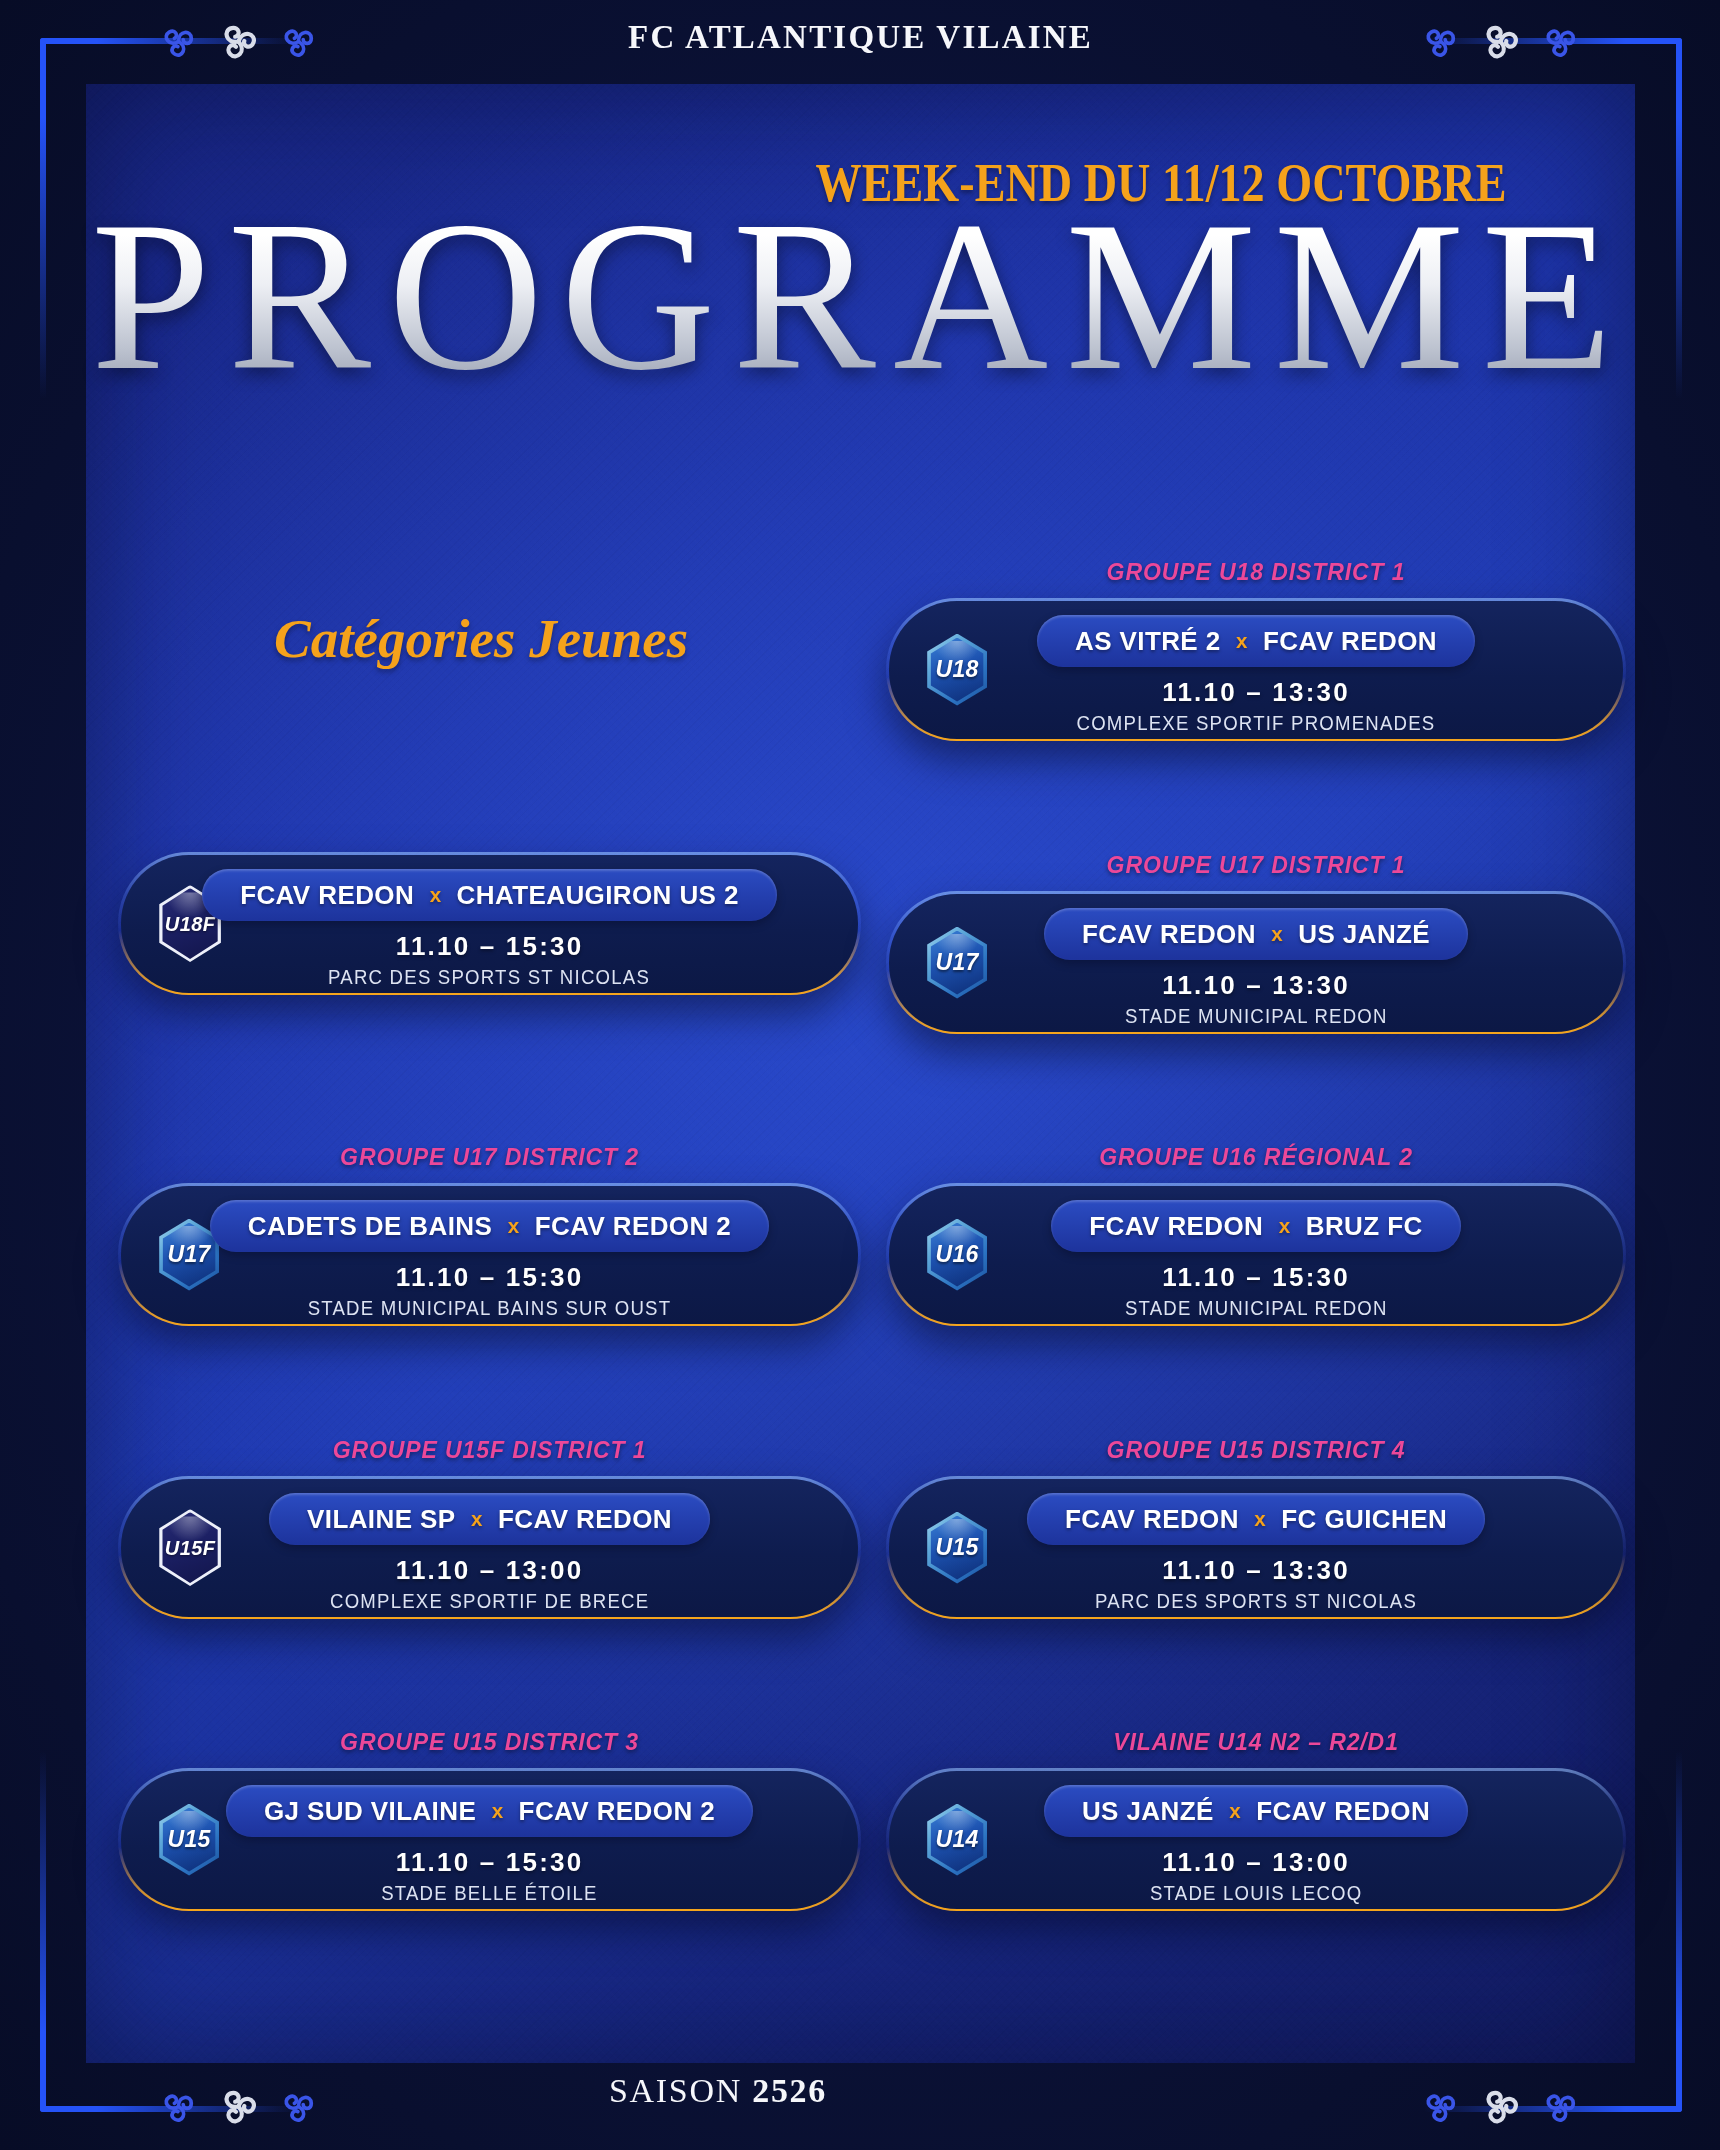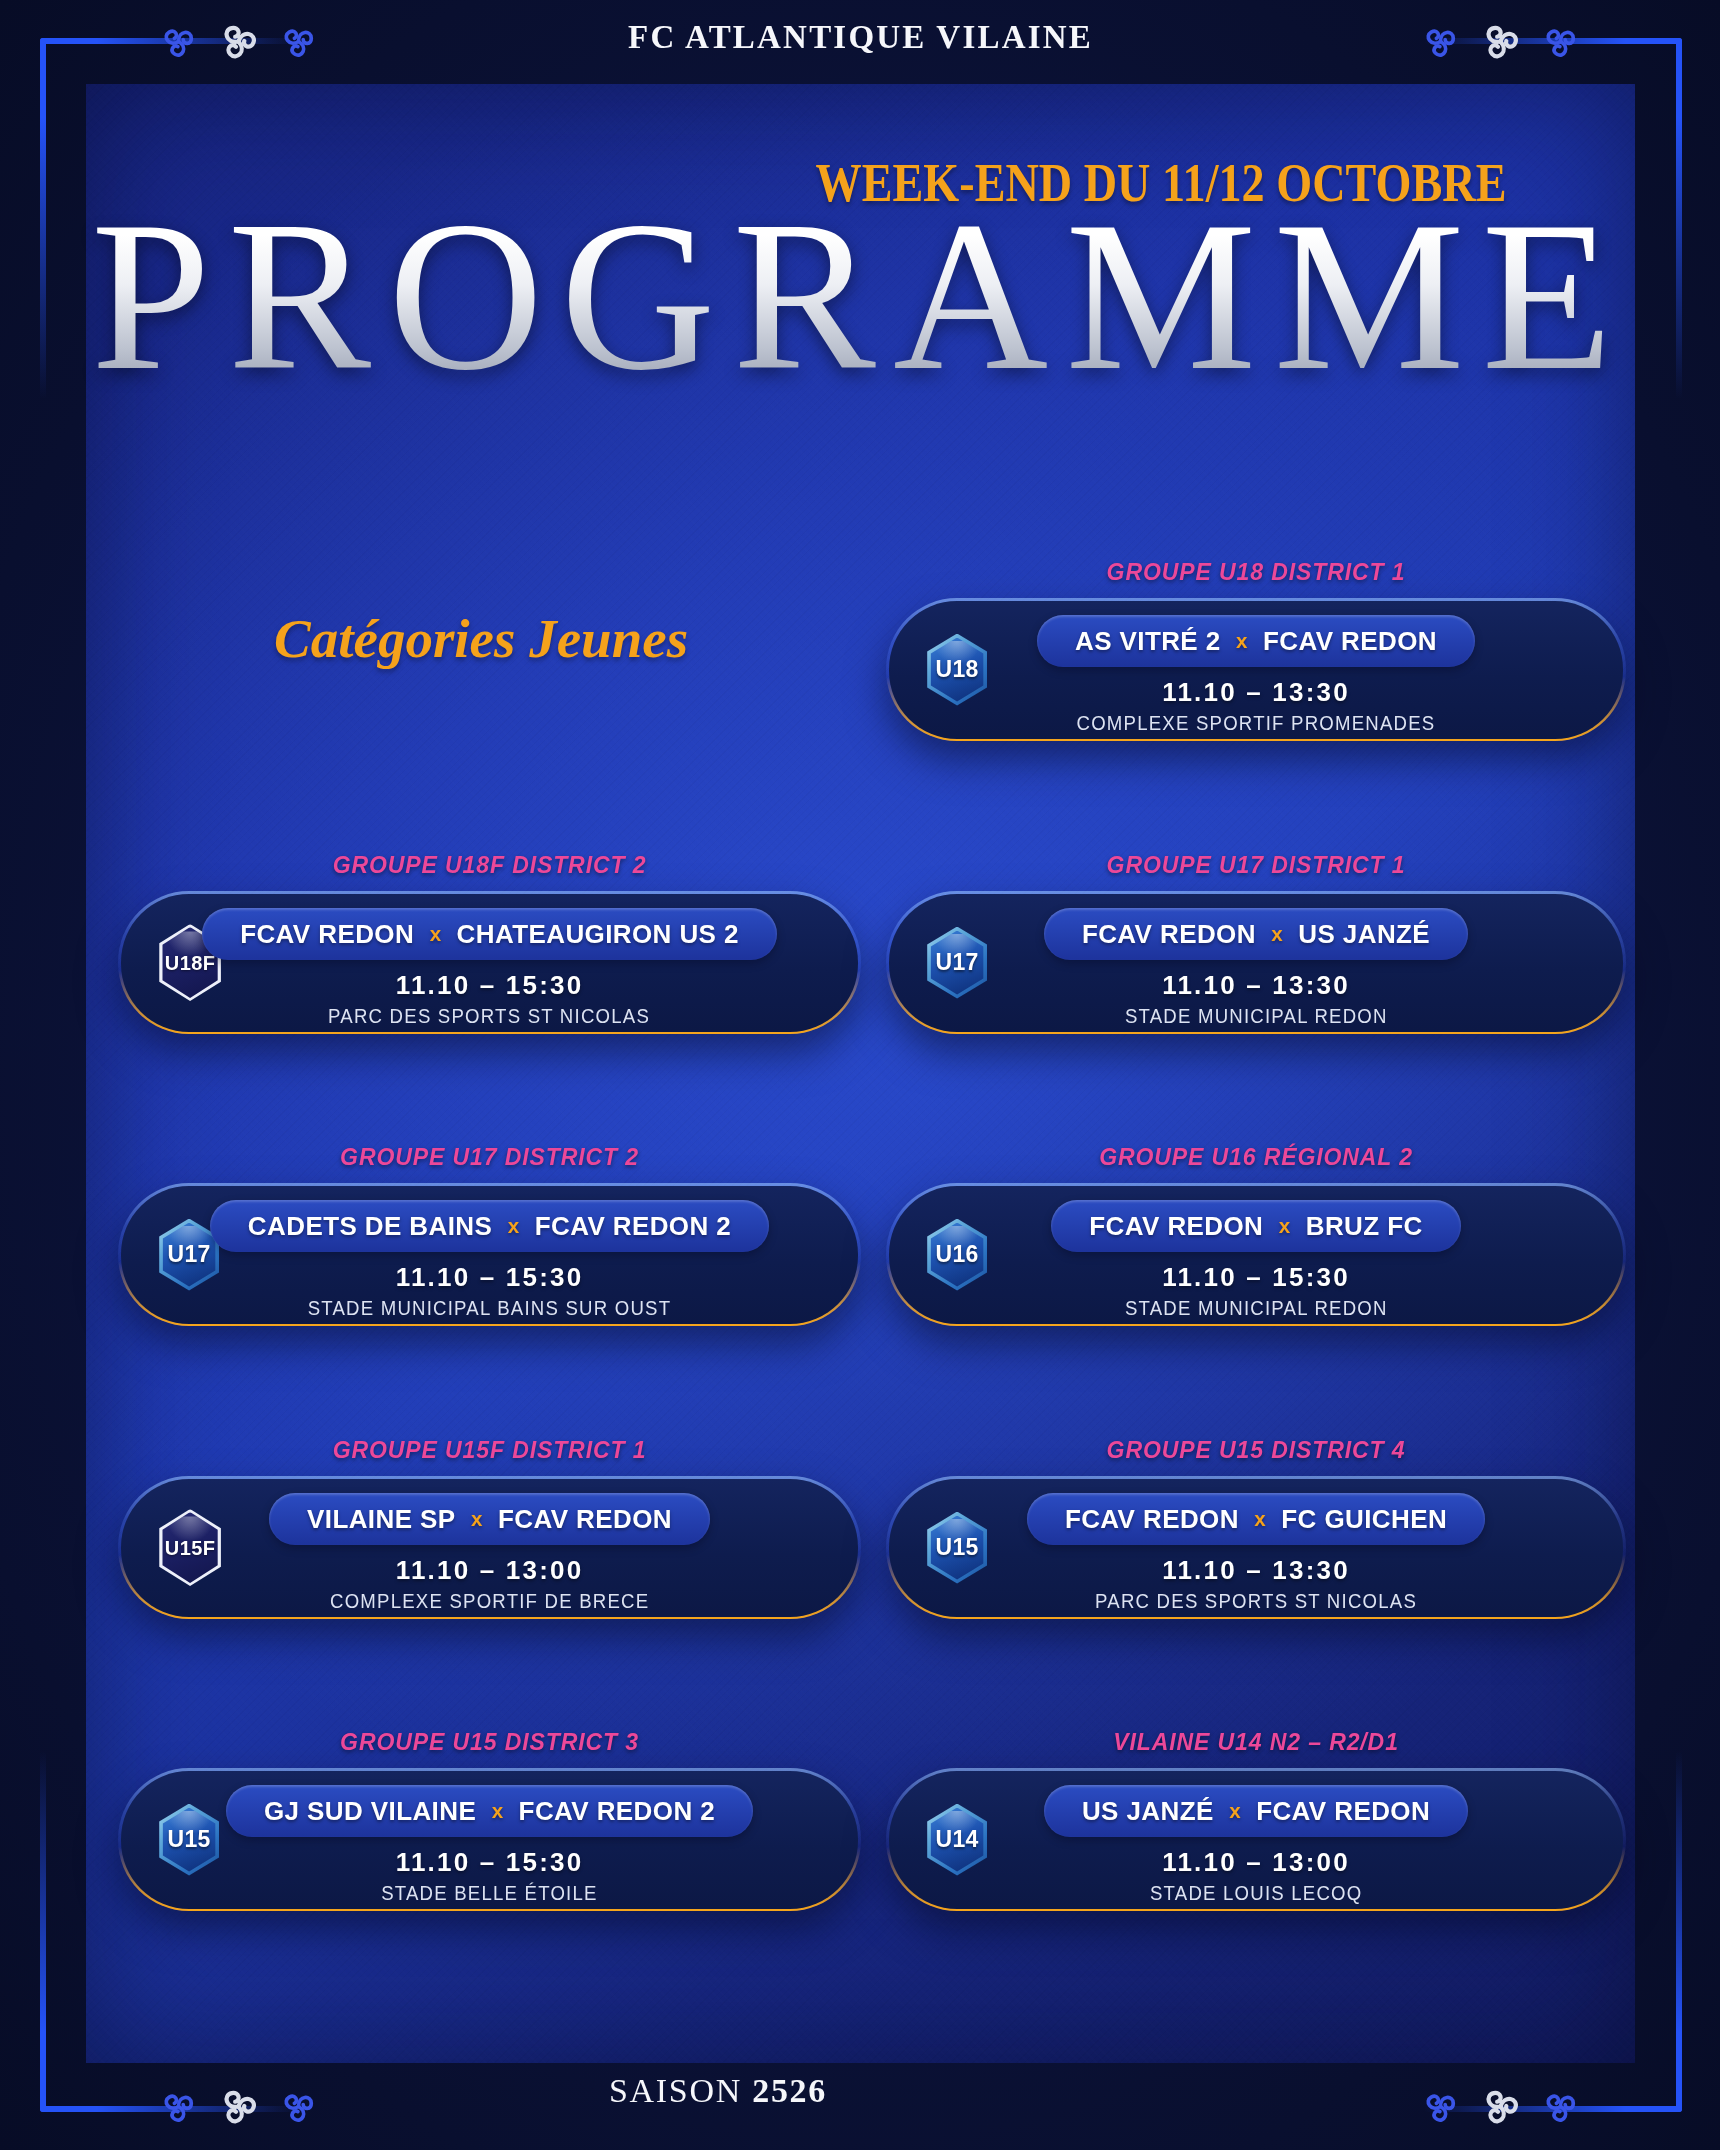--- a/index.html
+++ b/index.html
@@ -156,20 +156,21 @@
   .badge-inner {
     display:flex; align-items:center; justify-content:center; position:relative;
   }
   .badge-inner::after {
     content:""; position:absolute; left:12%; top:6%; width:76%; height:34%;
     background:radial-gradient(ellipse at 50% 0%, rgba(255,255,255,.38), rgba(255,255,255,0) 75%);
   }
   .badge-text {
     color:#FFFFFF; font-weight:700; font-size:23px; letter-spacing:0.4px;
     text-shadow:0 1.7px 2.6px rgba(0,0,0,.5);
+    font-style:italic;
   }
   .badge-outline .badge-text { font-size:20px; }
 </style>
 </head>
 <body>
 
 <div class="panel">
   <div class="panel-texture"></div>
 </div>
 
@@ -282,21 +283,20 @@
           <span class="team">FCAV REDON</span>
         </div>
         <div class="time">11.10 – 13:30</div>
         <div class="venue">COMPLEXE SPORTIF PROMENADES</div>
       </div>
     </div>
   </div>
 </div>
 
 <div class="card-block col-left row-2">
-  <div class="group-label">GROUPE U18F DISTRICT 2</div>
   <div class="card-frame">
     <div class="card">
       <div class="badge badge-outline">
         <div class="badge-inner">
             <span class="badge-text">U18F</span>
           </div>
       </div>
       <div class="card-content">
         <div class="match-pill">
           <span class="team">FCAV REDON</span>

